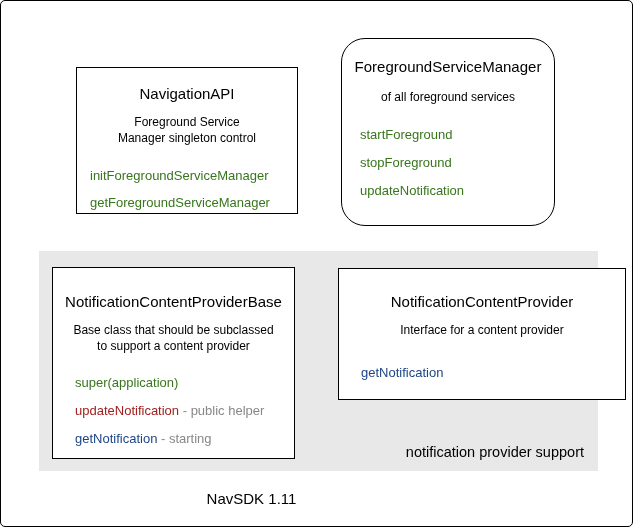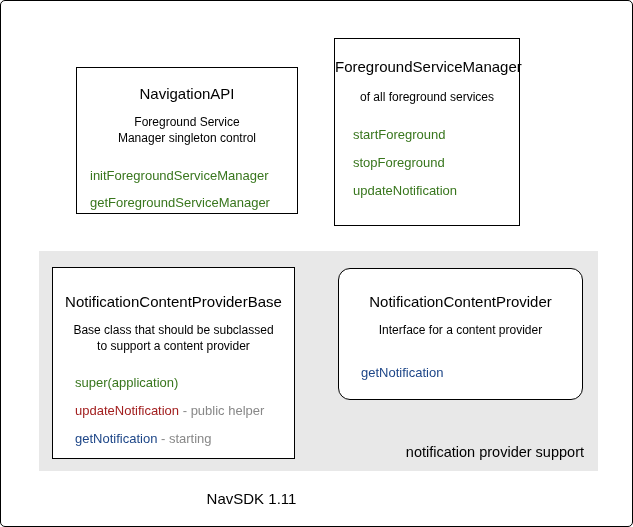--- a/index.html
+++ b/index.html
@@ -28,23 +28,23 @@
   }
   .class-box {
     position: absolute;
     box-sizing: border-box;
     background: #ffffff;
     border: 1.5px solid #000000;
     text-align: center;
     color: #000000;
   }
   #box-nav  { left: 75px;  top: 66px;  width: 222px; height: 147px; }
-  #box-fsm  { left: 333px; top: 37px;  width: 186px; height: 188px; }
+  #box-fsm  { left: 340px; top: 37px;  width: 214px; height: 188px; border-radius: 24px; }
   #box-ncpb { left: 51px;  top: 266px; width: 243px; height: 192px; }
-  #box-ncp  { left: 337px; top: 267px; width: 245px; height: 132px; border-radius: 12px; }
+  #box-ncp  { left: 337px; top: 267px; width: 288px; height: 132px; }
 
   .box-title {
     font-size: 15px;
     line-height: 18px;
     color: #000000;
     white-space: nowrap;
   }
   #box-nav  .box-title { margin-top: 17px; }
   #box-fsm  .box-title { margin-top: 19px; }
   #box-ncpb .box-title { margin-top: 25px; }

